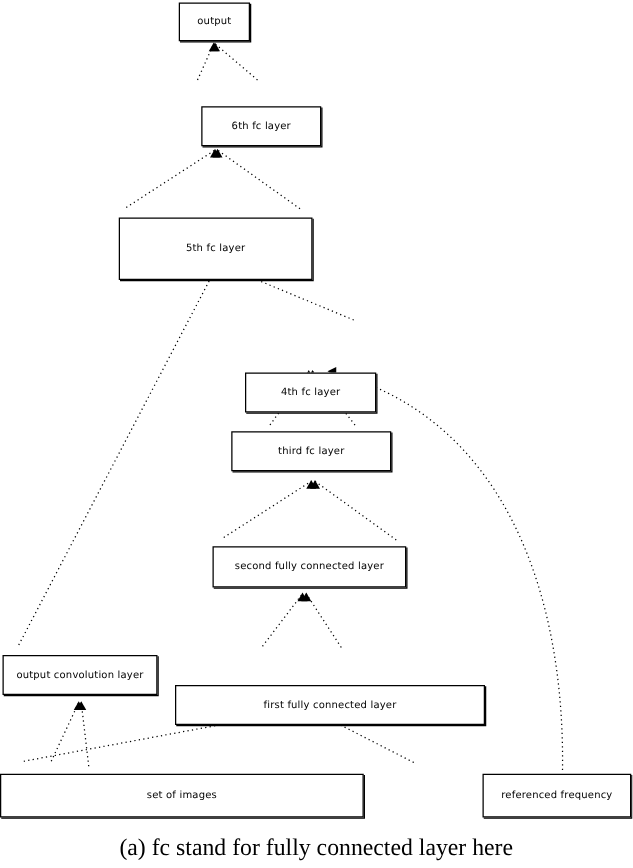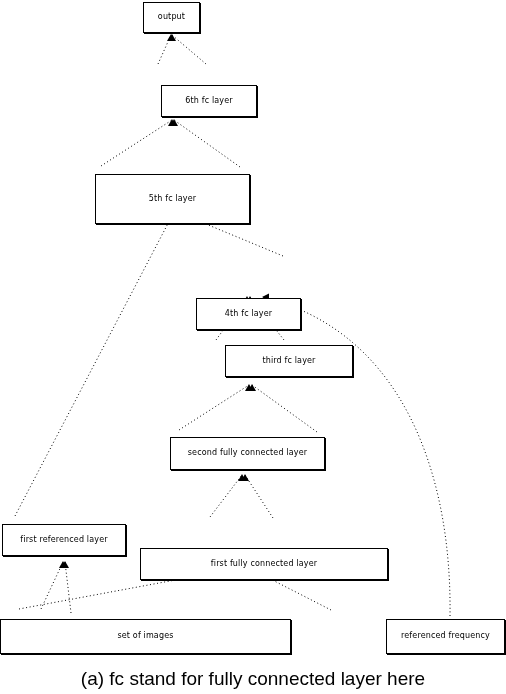--- a/index.html
+++ b/index.html
@@ -57,21 +57,21 @@
     color: #000000;
   }
   .node.sz-m  .node-label { font-size: 8px; }
 
   #caption {
     position: absolute;
     left: 0;
     width: 506px;
     top: 664px;
     text-align: center;
-    font-family: Liberation Sans, sans-serif;
+    font-family: Liberation Serif, serif;
     font-size: 19px;
     color: #000000;
     white-space: nowrap;
     overflow: hidden;
     height: 30px;
     line-height: 30px;
   }
 </style>
 </head>
 <body>
@@ -155,28 +155,28 @@
       </div>
       <div class="node sz-m" style="left: 125px; top: 85px; width: 96px; height: 32px; margin-left: 36px;">
         <span class="node-label">6th fc layer</span>
       </div>
       <div class="node sz-m" style="left: 95px; top: 174px; width: 155px; height: 50px;">
         <span class="node-label">5th fc layer</span>
       </div>
       <div class="node sz-m" style="left: 196px; top: 262px; width: 105px; height: 32px; margin-top: 36px;">
         <span class="node-label">4th fc layer</span>
       </div>
-      <div class="node sz-m" style="left: 185px; top: 345px; width: 128px; height: 32px; margin-left: 40px;">
+      <div class="node sz-m" style="left: 185px; top: 345px; width: 128px; height: 32px;">
         <span class="node-label">third fc layer</span>
       </div>
       <div class="node sz-m" style="left: 170px; top: 437px; width: 155px; height: 33px;">
         <span class="node-label">second fully connected layer</span>
       </div>
       <div class="node sz-m" style="left: 2px; top: 524px; width: 124px; height: 32px;">
-        <span class="node-label">first referenced layer</span>
+        <span class="node-label">output convolution layer</span>
       </div>
       <div class="node sz-m" style="left: 140px; top: 548px; width: 248px; height: 32px;">
         <span class="node-label">first fully connected layer</span>
       </div>
       <div class="node sz-m" style="left: 0; top: 619px; width: 291px; height: 35px;">
         <span class="node-label">set of images</span>
       </div>
       <div class="node sz-m" style="left: 386px; top: 619px; width: 119px; height: 35px;">
         <span class="node-label">referenced frequency</span>
       </div>

